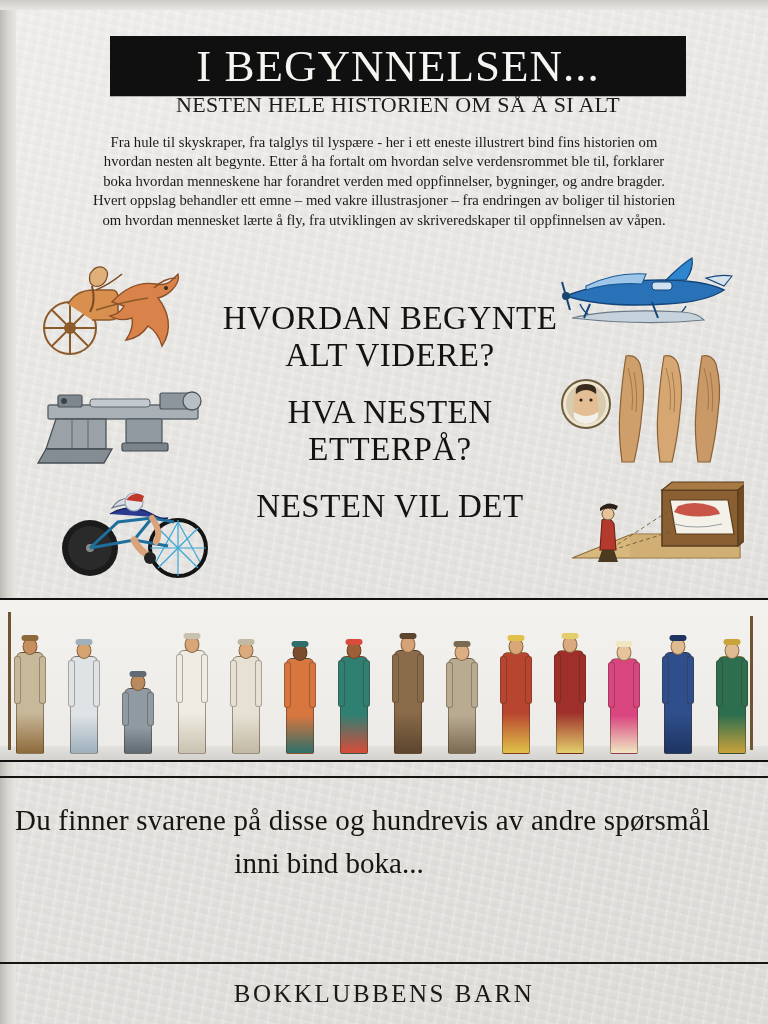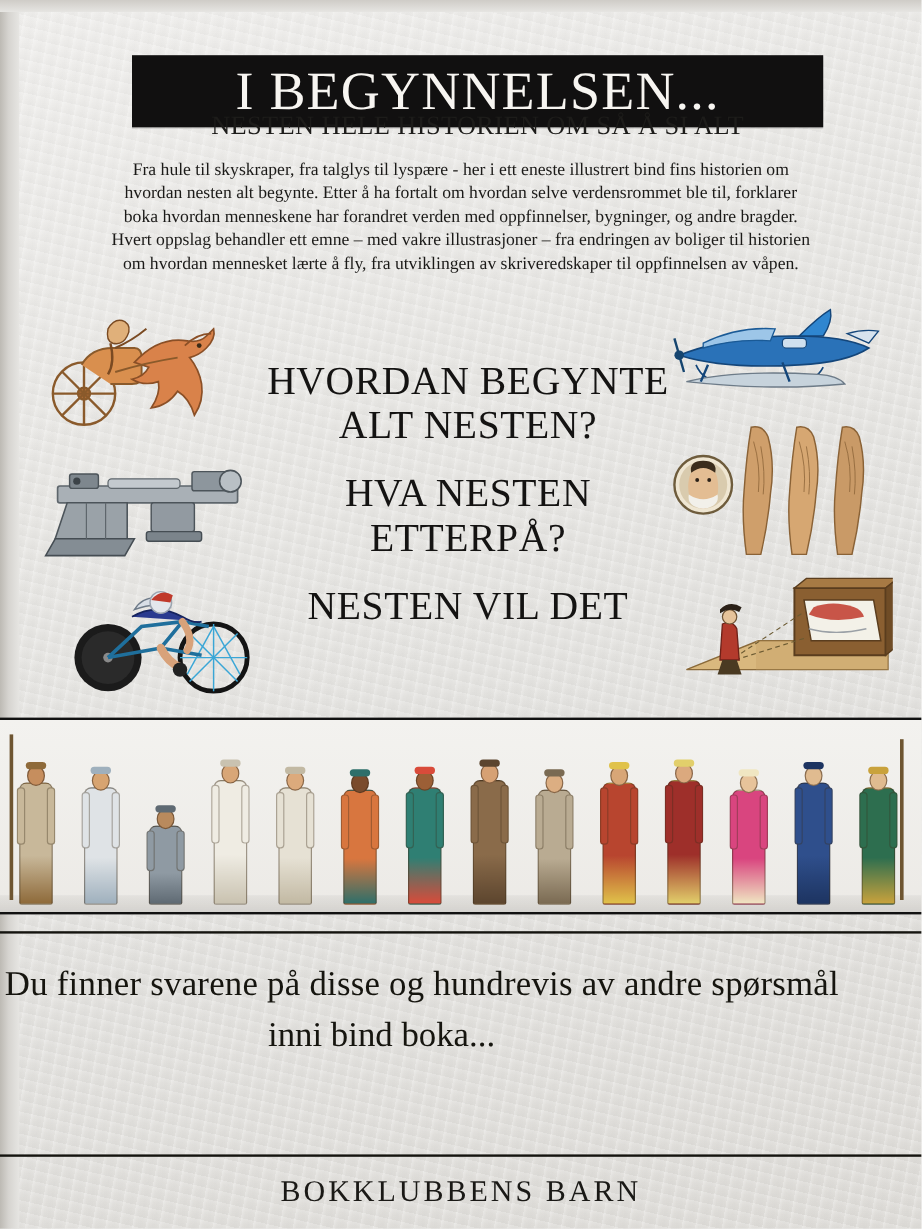--- a/index.html
+++ b/index.html
@@ -39,21 +39,21 @@
     position: absolute;
     left: 0; right: 0; top: 0;
     height: 10px;
     background: linear-gradient(180deg, #cfccc7 0%, #e6e5e2 100%);
   }
 
   
   .title-band {
     position: absolute;
     left: 110px;
-    top: 46px;
+    top: 36px;
     width: 576px;
     height: 60px;
     background: #111010;
     display: flex;
     align-items: center;
     justify-content: center;
     box-shadow: 0 1px 0 rgba(0,0,0,0.25);
   }
   .title-band .title-text {
     color: #f7f5f1;
@@ -166,21 +166,21 @@
   .spear {
     position: absolute;
     width: 3px;
     background: #6e5531;
     bottom: 4px;
   }
 
   
   .bottom-band {
     position: absolute;
-    left: 4px;
+    left: 15px;
     top: 782px;
     width: 628px;
     height: 130px;
     text-align: center;
   }
   .bottom-line1 {
     font-size: 29px;
     color: #16150f;
     letter-spacing: 0.2px;
     white-space: nowrap;
@@ -362,21 +362,21 @@
       <path d="M36 40 q8 -4 12 4 l2 26 l-16 0 z" fill="#b33a2c" stroke="#6e2118" stroke-width="1.1"></path>
       <circle cx="42" cy="34" r="6" fill="#e6c39a" stroke="#6e5334" stroke-width="1"></circle>
       <path d="M34 28 q8 -8 18 -2 l-2 4 q-8 -4 -16 1z" fill="#2b2118"></path>
       <path d="M36 70 l-4 12 l20 0 l-4 -12z" fill="#4a3a22"></path>
     </svg>
   </div>
 
   <div class="questions">
     <div class="q">
       <span>HVORDAN BEGYNTE</span>
-      <span class="l2">ALT NESTEN?</span>
+      <span class="l2">ALT VIDERE?</span>
     </div>
     <div class="q">
       <span>HVA NESTEN</span>
       <span class="l2">ETTERPÅ?</span>
     </div>
     <div class="q">
       <span>NESTEN VIL DET</span>
     </div>
   </div>
 

